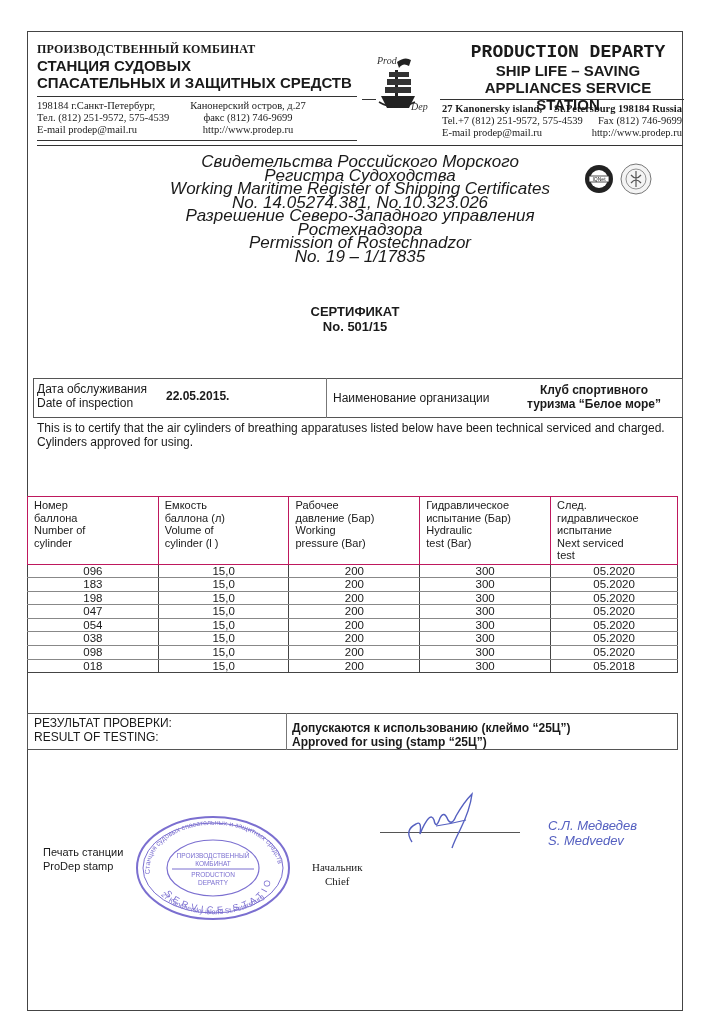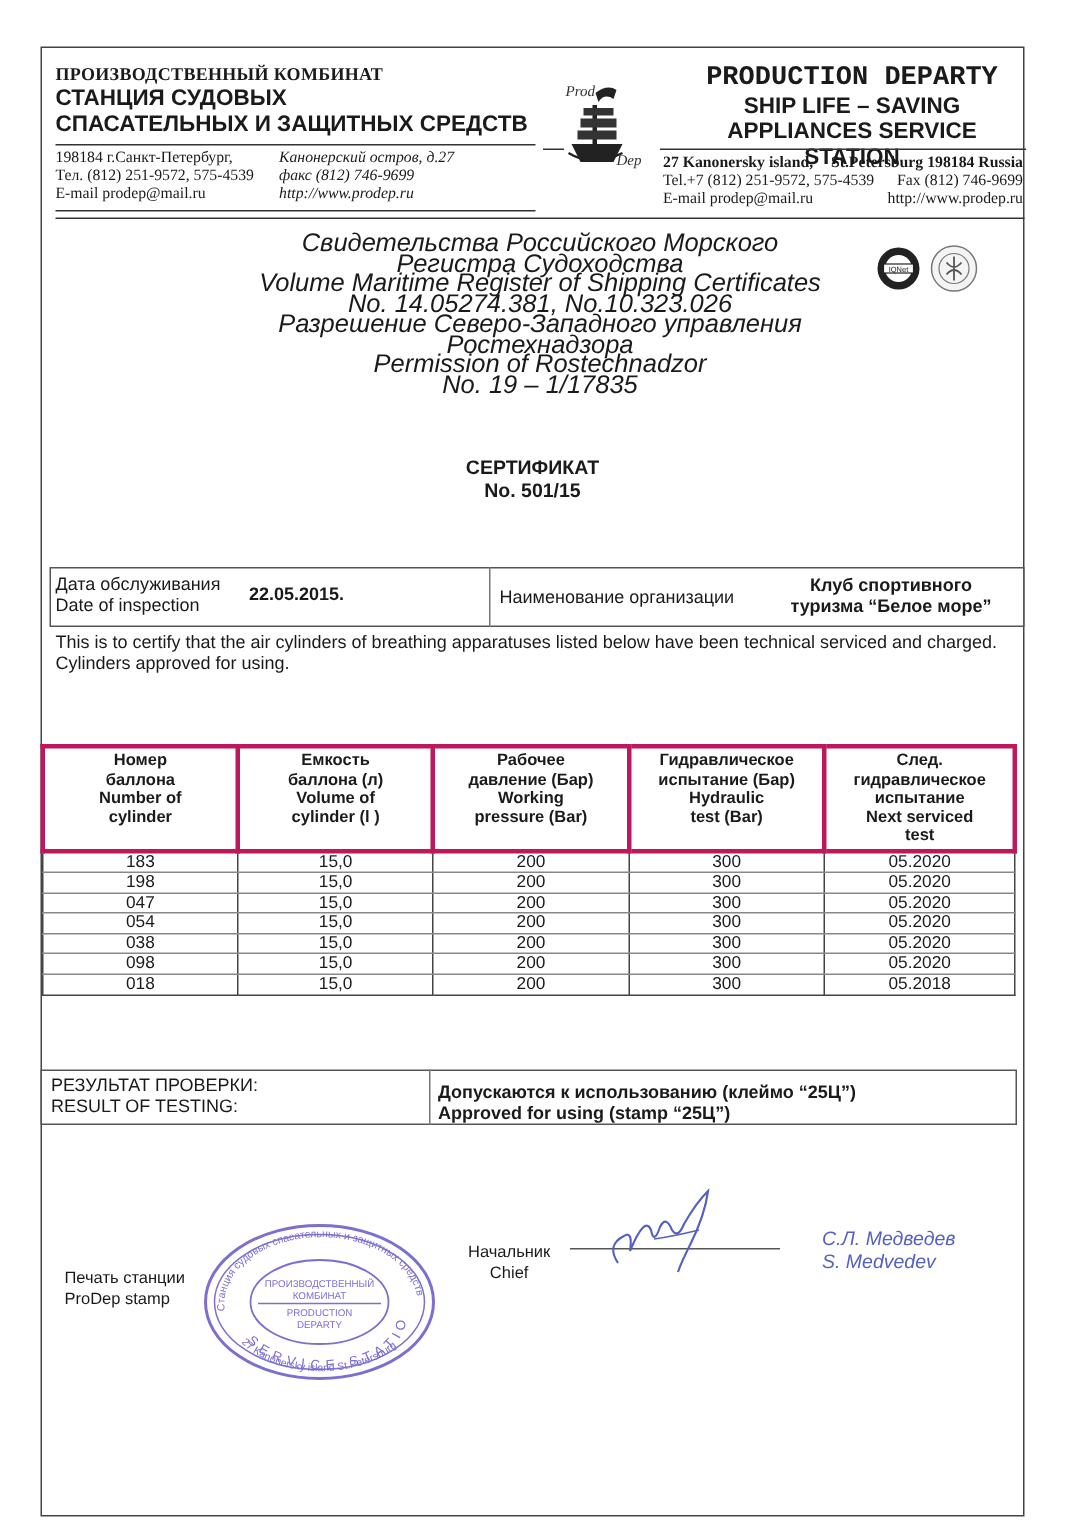--- a/index.html
+++ b/index.html
@@ -13,21 +13,21 @@
   .hdr-right .l1 { font-family:Liberation Mono, monospace; font-weight:bold; font-size:18px; }
   .hdr-right .l2, .hdr-right .l3 { font-weight:bold; font-size:15px; line-height:17px; }
   .hline { position:absolute; height:1px; background:#333; }
   .addr { font-family:"Liberation Serif", serif; font-size:10.5px; line-height:12px; }
   .reg { left:160px; top:155px; width:400px; text-align:center; font-style:italic; font-size:17px; line-height:13.5px; }
   .cert-title { left:27px; top:304px; width:656px; text-align:center; font-weight:bold; font-size:13px; line-height:15px; }
   .box { position:absolute; border:1px solid #555; box-sizing:border-box; }
   .small { font-size:12px; line-height:14px; }
   .intro { left:37px; top:422px; width:645px; font-size:12px; line-height:13.5px; }
   table.cyl { position:absolute; left:27px; top:496px; width:651px; border-collapse:collapse; font-size:11px; }
-  table.cyl th { border:3px solid #be185d; font-weight:bold; text-align:center; vertical-align:top; padding:2px 6px; line-height:12.5px; height:58px; }
+  table.cyl th { border:1px solid #be185d; font-weight:normal; text-align:left; vertical-align:top; padding:2px 6px; line-height:12.5px; height:58px; }
   table.cyl td { border-left:1px solid #444; border-right:1px solid #444; border-bottom:1px solid #888; text-align:center; padding:0; height:12.6px; line-height:12.6px; font-size:11.5px; }
   table.cyl tr:last-child td { border-bottom:1px solid #444; }
   .stamp { left:132px; top:812px; width:160px; height:110px; }
   .sig-name { color:#5560c0; font-style:italic; font-size:13px; line-height:15px; }
 </style>
 </head>
 <body>
 
 <div class="page-frame"></div>
 
@@ -35,21 +35,21 @@
   <div class="l1">ПРОИЗВОДСТВЕННЫЙ КОМБИНАТ</div>
   <div class="l2">СТАНЦИЯ СУДОВЫХ</div>
   <div class="l3">СПАСАТЕЛЬНЫХ И ЗАЩИТНЫХ СРЕДСТВ</div>
 </div>
 <div class="hline" style="left:37px; top:96px; width:320px;"></div>
 <div class="abs addr" style="left:37px; top:100px; width:160px;">
   <div>198184  г.Санкт-Петербург,</div>
   <div>Тел. (812)  251-9572, 575-4539</div>
   <div>E-mail   prodep@mail.ru</div>
 </div>
-<div class="abs addr" style="left:186px; top:100px; width:150px; font-style:italic;">
+<div class="abs addr" style="left:173px; top:100px; width:150px; text-align:center;">
   <div>Канонерский остров, д.27</div>
   <div>факс (812) 746-9699</div>
   <div>http://www.prodep.ru</div>
 </div>
 <div class="hline" style="left:37px; top:140px; width:320px;"></div>
 
 <div class="abs" style="left:375px; top:52px; width:60px; height:66px;">
   <svg width="60" height="66" viewBox="0 0 60 66">
     <text x="2" y="12" font-family="Liberation Serif, serif" font-style="italic" font-size="10" fill="#333">Prod</text>
     <path d="M22 10 Q30 4 36 8 L34 14 Q28 10 24 16 Z" fill="#222"></path>
@@ -81,21 +81,21 @@
   </div>
   <div style="display:flex; justify-content:space-between;">
     <span>E-mail   prodep@mail.ru</span>
     <span>http://www.prodep.ru</span>
   </div>
 </div>
 <div class="hline" style="left:37px; top:145px; width:646px;"></div>
 
 <div class="abs reg">
   <div>Свидетельства Российского Морского Регистра Судоходства</div>
-  <div>Volume Maritime Register of Shipping Certificates</div>
+  <div>Working Maritime Register of Shipping Certificates</div>
   <div>No. 14.05274.381, No.10.323.026</div>
   <div>Разрешение  Северо-Западного управления  Ростехнадзора</div>
   <div>Permission of Rostechnadzor</div>
   <div>No. 19 – 1/17835</div>
 </div>
 <div class="abs" style="left:584px; top:164px; width:30px; height:30px;">
   <svg width="30" height="30" viewBox="0 0 30 30">
     <circle cx="15" cy="15" r="14" fill="#222"></circle>
     <circle cx="15" cy="15" r="9" fill="#fff"></circle>
     <rect x="5" y="12" width="20" height="6" fill="#fff" stroke="#222" stroke-width="0.8"></rect>
@@ -168,20 +168,27 @@
       </th>
       <th>
         <div>След. гидравлическое</div>
         <div>испытание</div>
         <div>Next serviced</div>
         <div>test</div>
       </th>
     </tr>
   </thead>
   <tbody>
+    <tr>
+        <td>096</td>
+        <td>15,0</td>
+        <td>200</td>
+        <td>300</td>
+        <td>05.2020</td>
+      </tr>
     <tr>
         <td>183</td>
         <td>15,0</td>
         <td>200</td>
         <td>300</td>
         <td>05.2020</td>
       </tr>
     <tr>
         <td>198</td>
         <td>15,0</td>
@@ -257,21 +264,21 @@
     <text x="81" y="46" text-anchor="middle" font-size="6.5" fill="#7b6fd0" font-family="Liberation Sans, sans-serif">ПРОИЗВОДСТВЕННЫЙ</text>
     <text x="81" y="54" text-anchor="middle" font-size="6.5" fill="#7b6fd0" font-family="Liberation Sans, sans-serif">КОМБИНАТ</text>
     <line x1="40" y1="57" x2="122" y2="57" stroke="#7b6fd0" stroke-width="1"></line>
     <text x="81" y="65" text-anchor="middle" font-size="6.5" fill="#7b6fd0" font-family="Liberation Sans, sans-serif">PRODUCTION</text>
     <text x="81" y="73" text-anchor="middle" font-size="6.5" fill="#7b6fd0" font-family="Liberation Sans, sans-serif">DEPARTY</text>
     <text font-size="9" letter-spacing="4" fill="#7b6fd0" font-family="Liberation Sans, sans-serif"><textPath href="#arcBottom2" startOffset="8%">SERVICE STATION</textPath></text>
     <text font-size="7" fill="#7b6fd0" font-family="Liberation Sans, sans-serif"><textPath href="#arcBottom" startOffset="12%">27 Kanonersky island St.Petersburg</textPath></text>
   </svg>
 </div>
 
-<div class="abs" style="left:312px; top:828px; font-size:11px; line-height:14px; text-align:center;">
+<div class="abs" style="left:312px; top:860px; font-size:11px; line-height:14px; text-align:center;font-family:Liberation Serif, serif;">
   <div>Начальник</div>
   <div>Chief</div>
 </div>
 <div class="hline" style="left:380px; top:832px; width:140px; background:#555;"></div>
 <div class="abs" style="left:400px; top:790px; width:100px; height:65px;">
   <svg width="100" height="65" viewBox="0 0 100 65">
     <path d="M12 52 Q4 40 16 34 Q22 30 20 44 Q30 20 34 30 Q36 40 40 28 Q44 20 48 30 Q52 36 56 26 Q64 12 72 4 Q70 20 60 40 Q54 52 52 58" stroke="#5560c0" stroke-width="1.4" fill="none"></path>
     <path d="M36 36 Q50 34 66 30" stroke="#5560c0" stroke-width="1.1" fill="none"></path>
   </svg>
 </div>

